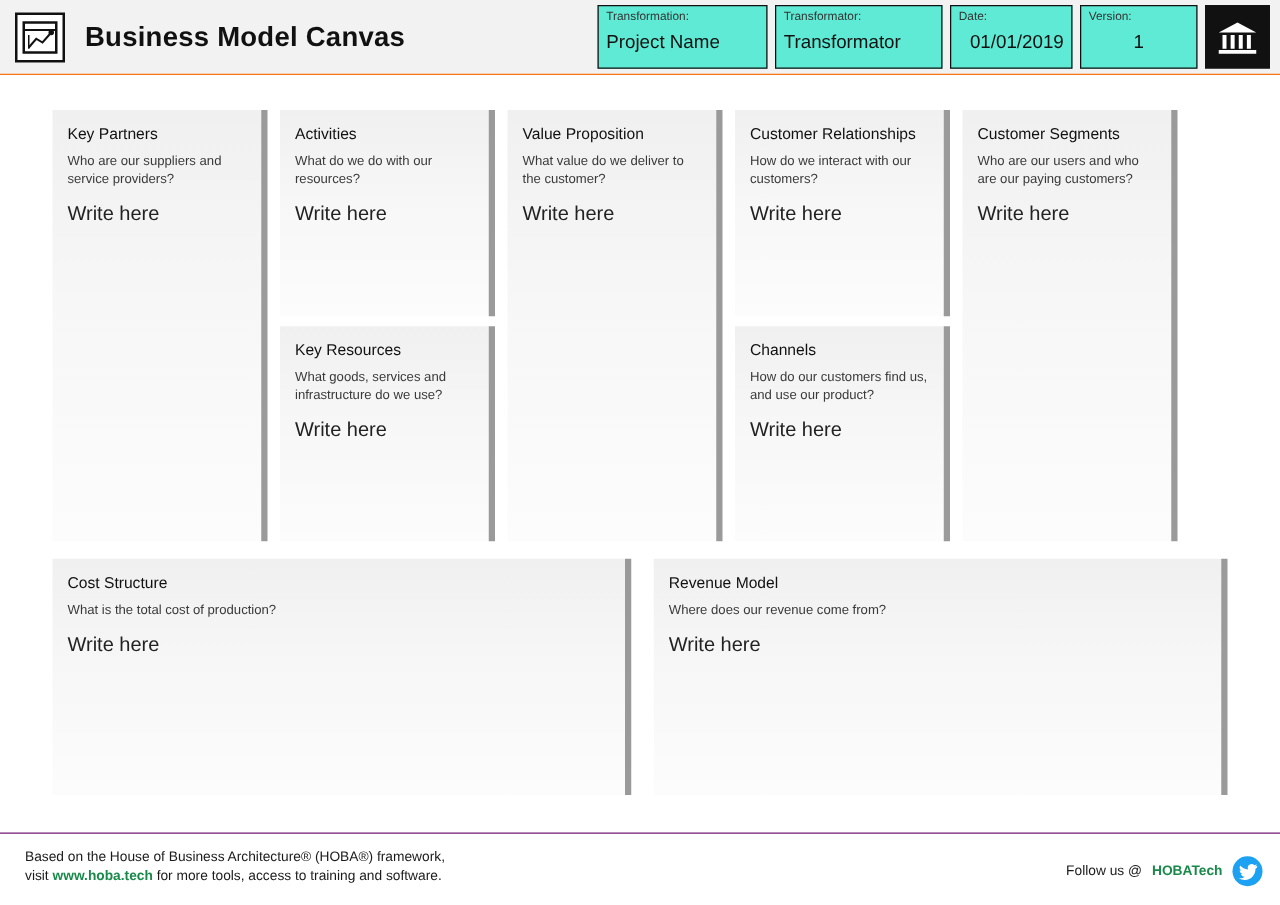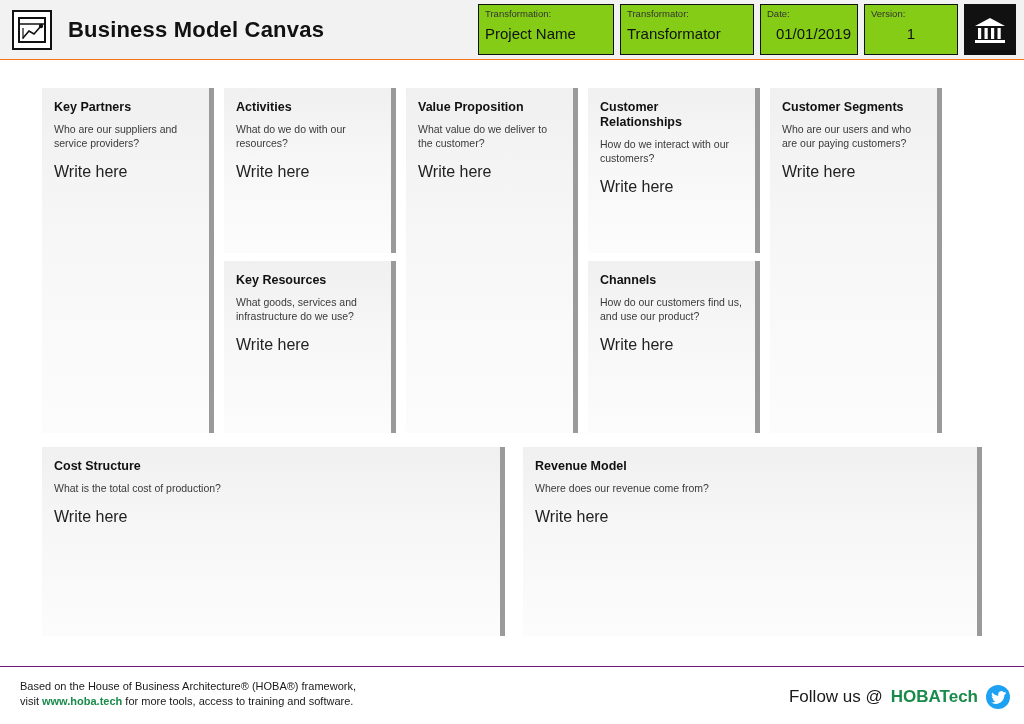--- a/index.html
+++ b/index.html
@@ -50,21 +50,21 @@
   }
   .meta-fields {
     position: absolute;
     right: 66px;
     top: 4px;
     display: flex;
     align-items: flex-start;
     gap: 6px;
   }
   .meta-field {
-    background: #84cc16;
+    background: #5eead4;
     border: 1px solid #111;
     box-sizing: border-box;
     height: 51px;
     padding: 3px 6px 0 6px;
     display: flex;
     flex-direction: column;
     justify-content: flex-start;
   }
   .meta-field .meta-label {
     font-size: 9.5px;
@@ -132,21 +132,21 @@
     padding: 12px 12px 10px 12px;
     border-right: 5px solid #9a9a9a;
     overflow: hidden;
   }
   .cell.full { height: 345px; }
   .cell.half-top { height: 165px; }
   .cell.half-bottom { height: 172px; }
 
   .cell-title {
     font-size: 12.5px;
-    font-weight: bold;
+    font-weight: normal;
     color: #111;
     margin: 0 0 7px 0;
     line-height: 15px;
   }
   .cell-sub {
     font-size: 10.5px;
     color: #3a3a3a;
     line-height: 14px;
     margin: 0 0 14px 0;
   }
@@ -189,21 +189,21 @@
     text-decoration: none;
     font-weight: bold;
   }
   .footer-right {
     position: absolute;
     right: 14px;
     top: 18px;
     display: flex;
     align-items: center;
     gap: 8px;
-    font-size: 17px;
+    font-size: 11px;
     color: #1a1a1a;
   }
   .twitter-link { color: #1a8a4a; text-decoration: none; font-weight: bold; }
   .twitter-badge {
     width: 24px;
     height: 24px;
     border-radius: 50%;
     background: #1da1f2;
     display: flex;
     align-items: center;

